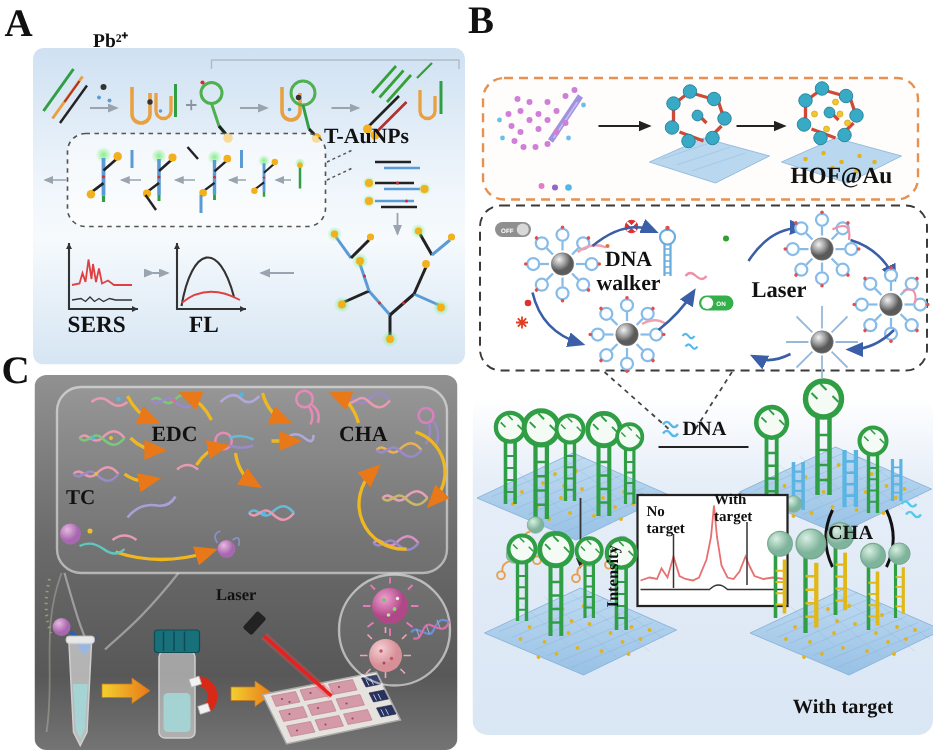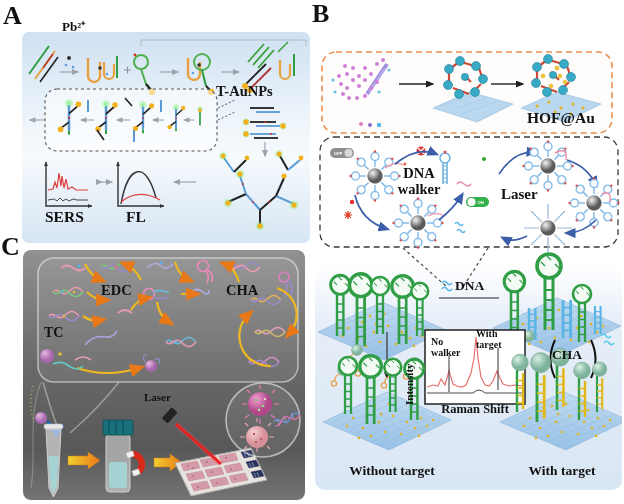--- a/index.html
+++ b/index.html
@@ -737,25 +737,23 @@
 
 <div class="lbl" style="left:312px;top:0px;font-size:26px">B</div>
 <div class="lbl" style="left:527px;top:109px;font-size:15.5px">HOF@Au</div>
 <div class="lbl ctr" style="left:388px;top:166px;width:62px;font-size:14.5px">
   <div>DNA</div>
   <div>walker</div>
 </div>
 <div class="lbl" style="left:501px;top:186px;font-size:15px">Laser</div>
 <div class="lbl" style="left:455px;top:279px;font-size:13.5px">DNA</div>
 <div class="lbl vert" style="left:403px;top:331px;height:74px;font-size:11px">Intensity</div>
-<div class="lbl ctr" style="left:426px;top:403px;width:98px;font-size:12.5px">Raman Shift</div>
-<div class="lbl wrap" style="left:431px;top:336px;width:40px;font-size:10px">No walker</div>
+<div class="lbl wrap" style="left:431px;top:336px;width:40px;font-size:10px">No target</div>
 <div class="lbl wrap" style="left:476px;top:328px;width:44px;font-size:10px">With target</div>
 <div class="lbl" style="left:552px;top:348px;font-size:13.5px">CHA</div>
-<div class="lbl ctr" style="left:336px;top:464px;width:112px;font-size:13.5px">Without target</div>
 <div class="lbl ctr" style="left:514px;top:464px;width:96px;font-size:13.5px">With target</div>
 
 <div class="lbl" style="left:1px;top:233px;font-size:26px">C</div>
 <div class="lbl" style="left:101px;top:283px;font-size:14.5px">EDC</div>
 <div class="lbl" style="left:226px;top:283px;font-size:14.5px">CHA</div>
 <div class="lbl" style="left:44px;top:325px;font-size:14px">TC</div>
 <div class="lbl" style="left:144px;top:391px;font-size:11px">Laser</div>
 
 </div>
 

